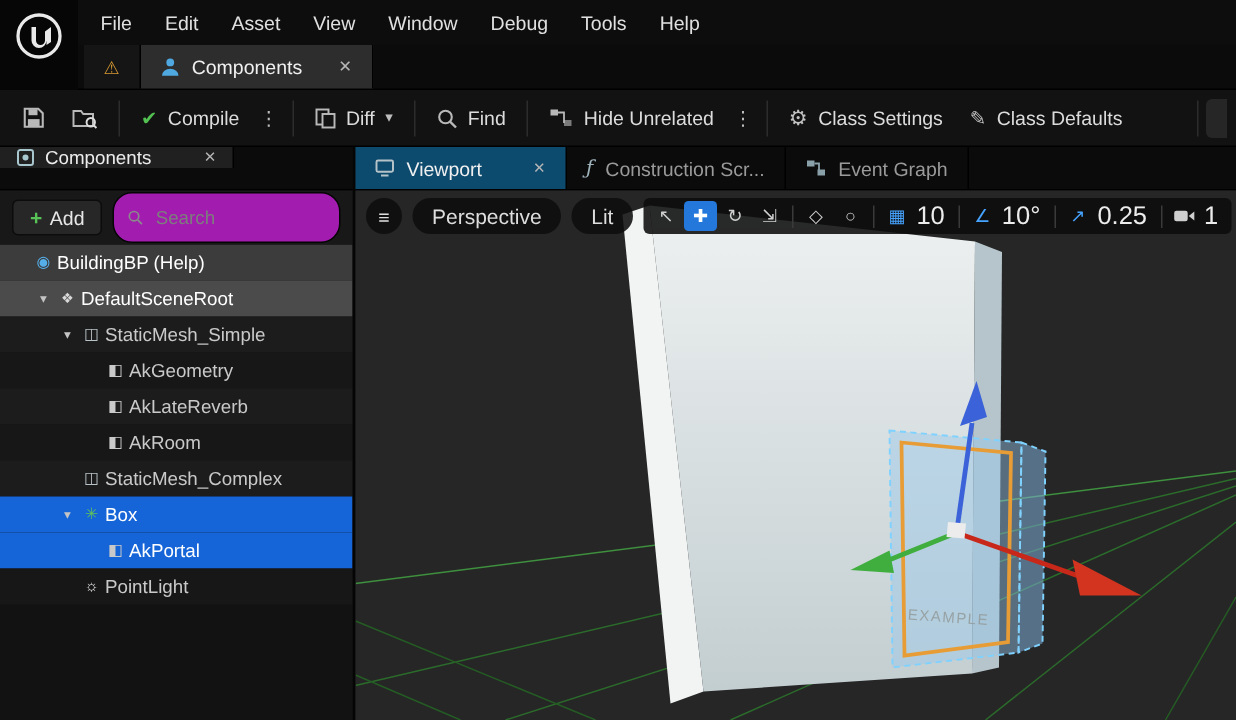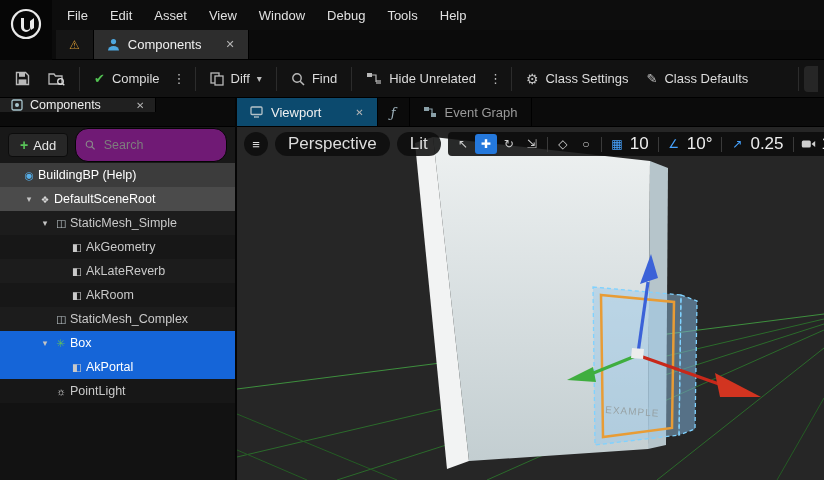--- a/index.html
+++ b/index.html
@@ -35,21 +35,21 @@
   
   .main{flex:1;display:flex;min-height:0;}
   .left{width:237px;flex:none;display:flex;flex-direction:column;border-right:2px solid #050505;background:#131313;}
   .ptabbar{height:29px;background:#0b0b0b;display:flex;align-items:flex-start;border-bottom:1px solid #000;flex:none;}
   .ptab{display:flex;align-items:center;gap:7px;padding:0 11px;font-size:12.5px;background:#202020;color:#ededed;border-right:1px solid #000;}
   .ptab .close{margin-left:28px;font-size:10px;color:#b5b5b5;}
   .ptools{height:36px;display:flex;align-items:center;gap:7px;padding:0 8px;background:#181818;flex:none;}
   .add-btn{display:flex;align-items:center;gap:5px;background:#272727;border:1px solid #0c0c0c;border-radius:4px;
     height:24px;padding:0 11px;color:#e6e6e6;font-size:13px;}
   .plus{color:#58c458;font-weight:bold;font-size:14px;line-height:1;}
-  .search{flex:1;height:24px;background:#701a75;border:1px solid #050505;border-radius:13px;display:flex;align-items:center;padding:16px 9px;gap:6px;}
+  .search{flex:1;height:24px;background:#a21caf;border:1px solid #050505;border-radius:13px;display:flex;align-items:center;padding:16px 9px;gap:6px;}
   .search input{background:transparent;border:none;outline:none;color:#cfcfcf;font-size:12.5px;width:100%;font-family:inherit;}
   .search input::placeholder{color:#7d7d7d;}
   .tree{flex:1;background:#121212;overflow:hidden;font-size:12.5px;color:#c9c9c9;}
   .trow{height:24px;display:flex;align-items:center;}
   .trow.odd{background:#1c1c1c;} .trow.even{background:#171717;}
   .trow.selgray1{background:#3c3c3c;color:#fff;}
   .trow.selgray2{background:#4b4b4b;color:#fff;}
   .trow.selblue{background:#1565d8;color:#fff;}
   .lvl0{padding-left:6px;} .lvl1{padding-left:22px;} .lvl2{padding-left:38px;} .lvl3{padding-left:54px;}
   .arrow{width:14px;flex:none;text-align:center;color:#c4c4c4;font-size:9px;}
@@ -61,21 +61,21 @@
   .right{flex:1;display:flex;flex-direction:column;min-width:0;}
   .dtabbar{height:29px;background:#0b0b0b;display:flex;align-items:stretch;border-bottom:1px solid #000;flex:none;}
   .dtab{display:flex;align-items:center;gap:8px;padding:0 13px;font-size:13px;color:#9a9a9a;border-right:1px solid #000;}
   .dtab.active{background:#0c4a6e;color:#f0f0f0;}
   .dtab .close{margin-left:26px;font-size:10px;color:#b5b5b5;}
   .fnic{font-style:italic;font-family:"DejaVu Serif",serif;color:#9fb3bd;font-size:13px;}
   .viewportArea{flex:1;position:relative;background:#262626;overflow:hidden;}
   .scene{position:absolute;inset:0;width:100%;height:100%;}
   .vtoolbar{position:absolute;top:5px;left:7px;right:7px;display:flex;align-items:center;gap:7px;}
   .vcircle{width:24px;height:24px;border-radius:12px;background:rgba(14,14,14,.88);color:#ddd;display:flex;align-items:center;justify-content:center;font-size:13px;flex:none;}
-  .vpill{height:24px;border-radius:12px;background:rgba(14,14,14,.88);color:#ddd;display:flex;align-items:center;padding:0 13px;font-size:17px;flex:none;}
+  .vpill{height:24px;border-radius:12px;background:rgba(14,14,14,.88);color:#ddd;display:flex;align-items:center;padding:0 13px;font-size:14px;flex:none;}
   .vright{margin-left:auto;height:24px;background:rgba(12,12,12,.88);border-radius:4px;display:flex;align-items:center;padding:0 4px;gap:1px;}
   .vtool{width:22px;height:20px;display:flex;align-items:center;justify-content:center;color:#cfcfcf;font-size:12px;border-radius:3px;flex:none;}
   .vtool.active{background:#2478dc;color:#fff;}
   .vtool.blue{color:#46a3ff;}
   .vval{color:#ececec;font-size:17px;padding:0 5px 0 1px;}
   .vsep{width:1px;height:15px;background:#3a3a3a;margin:0 3px;flex:none;}
 </style>
 </head>
 <body>
 
@@ -263,20 +263,21 @@
         <div class="dtab active">
           <svg width="13" height="12" viewBox="0 0 13 12">
             <rect x="1" y="1" width="11" height="7.5" rx="1" fill="none" stroke="#b5c3c9" stroke-width="1.3"></rect>
             <line x1="4" y1="11" x2="9" y2="11" stroke="#b5c3c9" stroke-width="1.3"></line>
           </svg>
           <span>Viewport</span>
           <span class="close">✕</span>
         </div>
         <div class="dtab">
           <span class="fnic">ƒ</span>
+          <span>Construction Scr...</span>
         </div>
         <div class="dtab">
           <svg width="14" height="12" viewBox="0 0 14 12">
             <rect x="1" y="1" width="5" height="4" fill="#8aa0a8"></rect>
             <rect x="8" y="7" width="5" height="4" fill="#8aa0a8"></rect>
             <path d="M6,3 h3 v6" fill="none" stroke="#8aa0a8" stroke-width="1.2"></path>
           </svg>
           <span>Event Graph</span>
         </div>
       </div>

